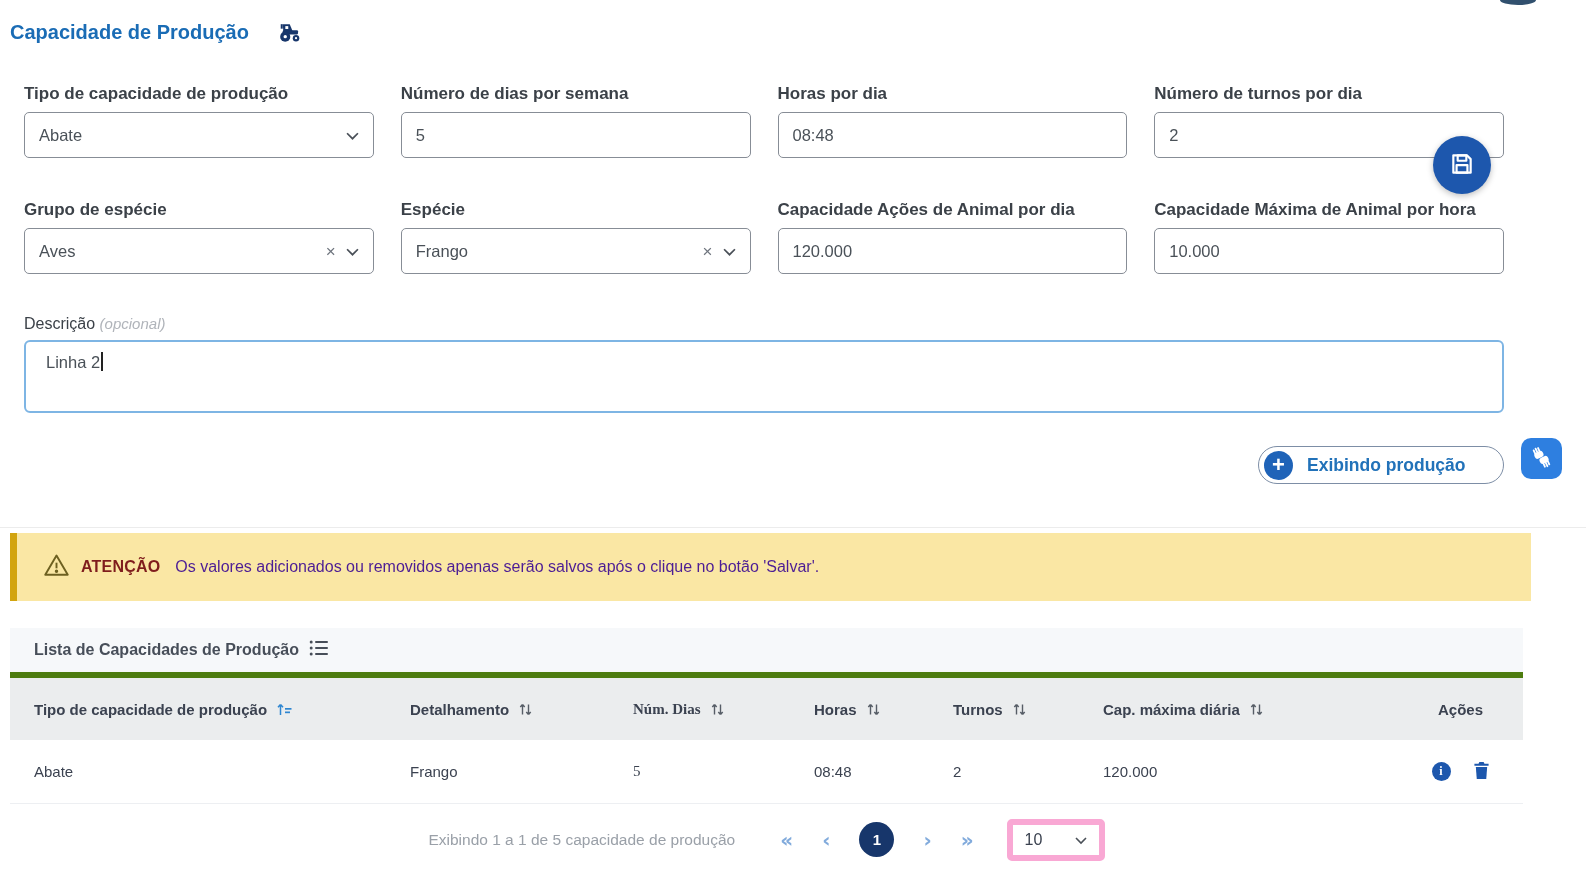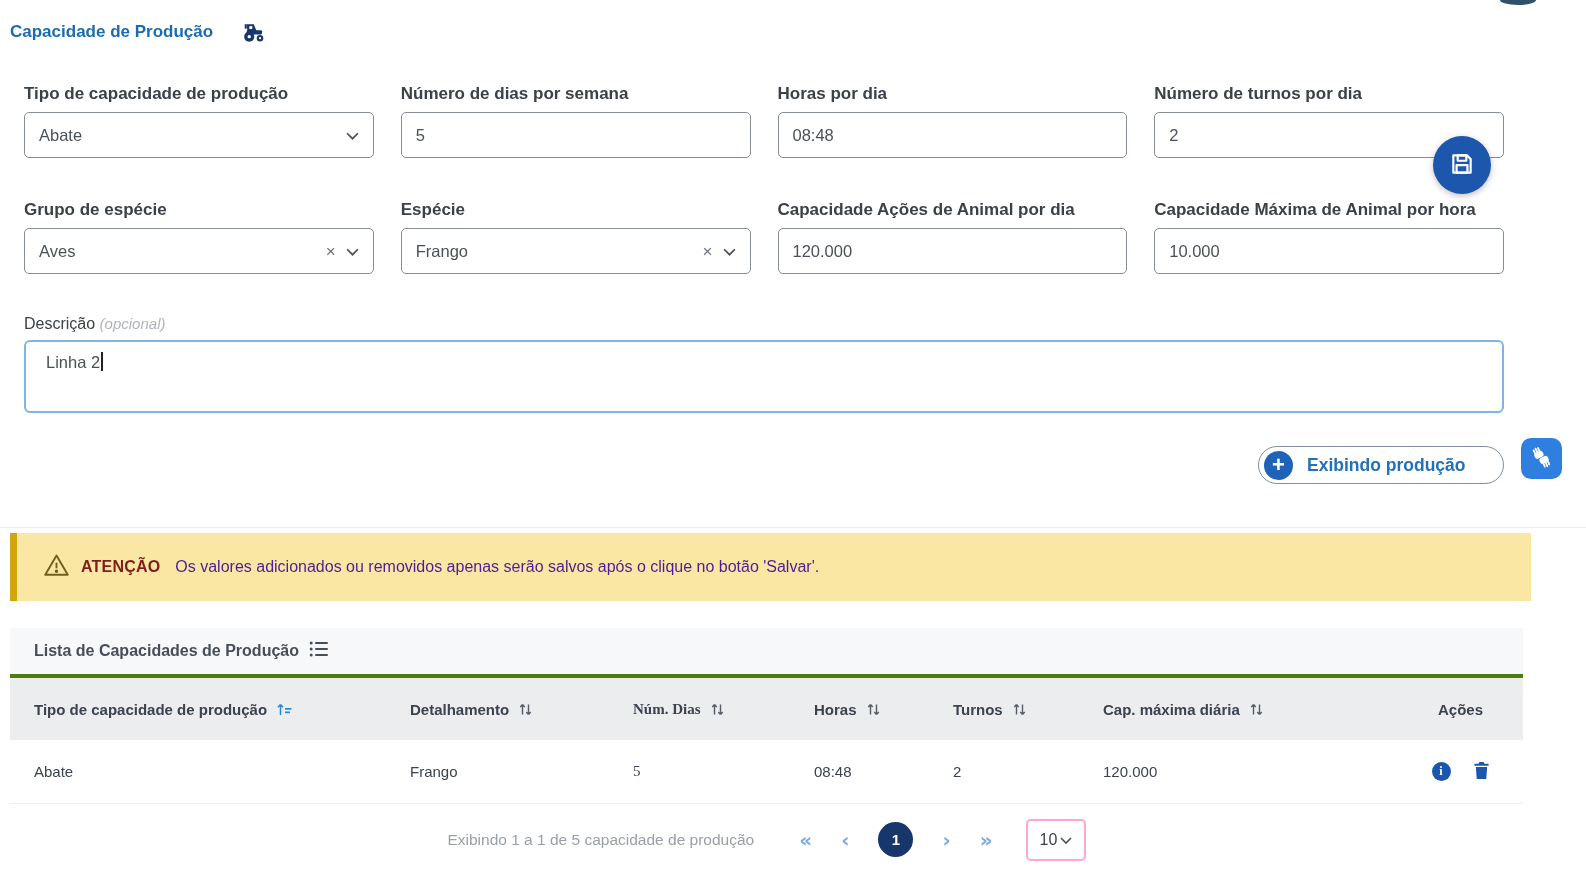--- a/index.html
+++ b/index.html
@@ -4,21 +4,21 @@
 <style>
   * { margin:0; padding:0; box-sizing:border-box; }
   body { background:#fff; }
   .wrap{
     position:relative; width:1586px; height:881px; background:#ffffff;
     font-family:"Liberation Sans", sans-serif; overflow:hidden; color:#3b4148;
   }
   
   .page-title{
     position:absolute; left:10px; top:14px; display:flex; align-items:center; gap:27px;
-    font-size:17px; font-weight:700; color:#1a6cb5;
+    font-size:20px; font-weight:700; color:#1a6cb5;
   }
   .page-title svg{ margin-top:4px; }
   .cutoff{
     position:absolute; top:-5px; left:1500px; width:36px; height:10px;
     border-radius:50%; background:#31506e;
   }
   
   .form-grid{
     position:absolute; left:24px; top:84px; width:1480px;
     display:grid; grid-template-columns:repeat(4,1fr); column-gap:27px; row-gap:42px;
@@ -68,21 +68,21 @@
   .warning{
     position:absolute; top:533px; left:10px; width:1521px; height:68px;
     background:#fae7a4; border-left:7px solid #d2a40f;
     display:flex; align-items:center; gap:11px; padding-left:26px;
   }
   .warning .w-title{ font-size:16px; font-weight:700; color:#7f1d1d; letter-spacing:.2px; }
   .warning .w-msg{ font-size:16px; color:#4c1d95; margin-left:4px; }
   
   .table{ position:absolute; top:628px; left:10px; width:1513px; }
   .tbl-band{
-    height:50px; background:#f6f8fa; border-bottom:4px solid #4d7c0f;
+    height:50px; background:#f6f8fa; border-bottom:6px solid #4d7c0f;
     display:flex; align-items:center; gap:10px; padding-left:24px;
   }
   .tbl-band .t{ font-size:16px; font-weight:600; color:#474e59; }
   .thead{ height:62px; background:#ebedee; display:flex; align-items:center; }
   .trow{ height:64px; background:#fff; display:flex; align-items:center; border-bottom:1px solid #edeff2; }
   .c{ display:flex; align-items:center; font-size:15px; color:#3b4250; }
   .c1{ width:400px; padding-left:24px; } .c2{ width:223px; } .c3{ width:181px;font-family:Liberation Serif, serif; }
   .c4{ width:139px; } .c5{ width:150px; } .c6{ width:295px; }
   .c7{ flex:1; justify-content:center; }
   .thead .c{ font-weight:600; cursor:pointer; }
@@ -99,21 +99,21 @@
   .pag .summary{ font-size:15.5px; color:#9aa0a8; margin-right:16px; }
   .pg-arrow{
     background:none; border:none; cursor:pointer; color:#82abdc;
     font-size:20px; font-weight:700; font-family:"DejaVu Sans",sans-serif;
   }
   .pg-current{
     width:35px; height:35px; border-radius:50%; background:#17366b; color:#fff;
     font-size:15px; font-weight:700; display:flex; align-items:center; justify-content:center; cursor:pointer;
   }
   .pg-size{
-    width:60px; height:42px; border:2px solid #f9a8d4; border-radius:5px; background:#fff;
+    width:98px; height:42px; border:6px solid #f9a8d4; border-radius:5px; background:#fff;
     display:flex; align-items:center; justify-content:space-between; padding:0 12px;
     font-size:16px; color:#3b4250; cursor:pointer; margin-left:4px;
   }
 </style>
 </head>
 <body>
 
 <div class="wrap">
 
   <div class="cutoff"></div>

